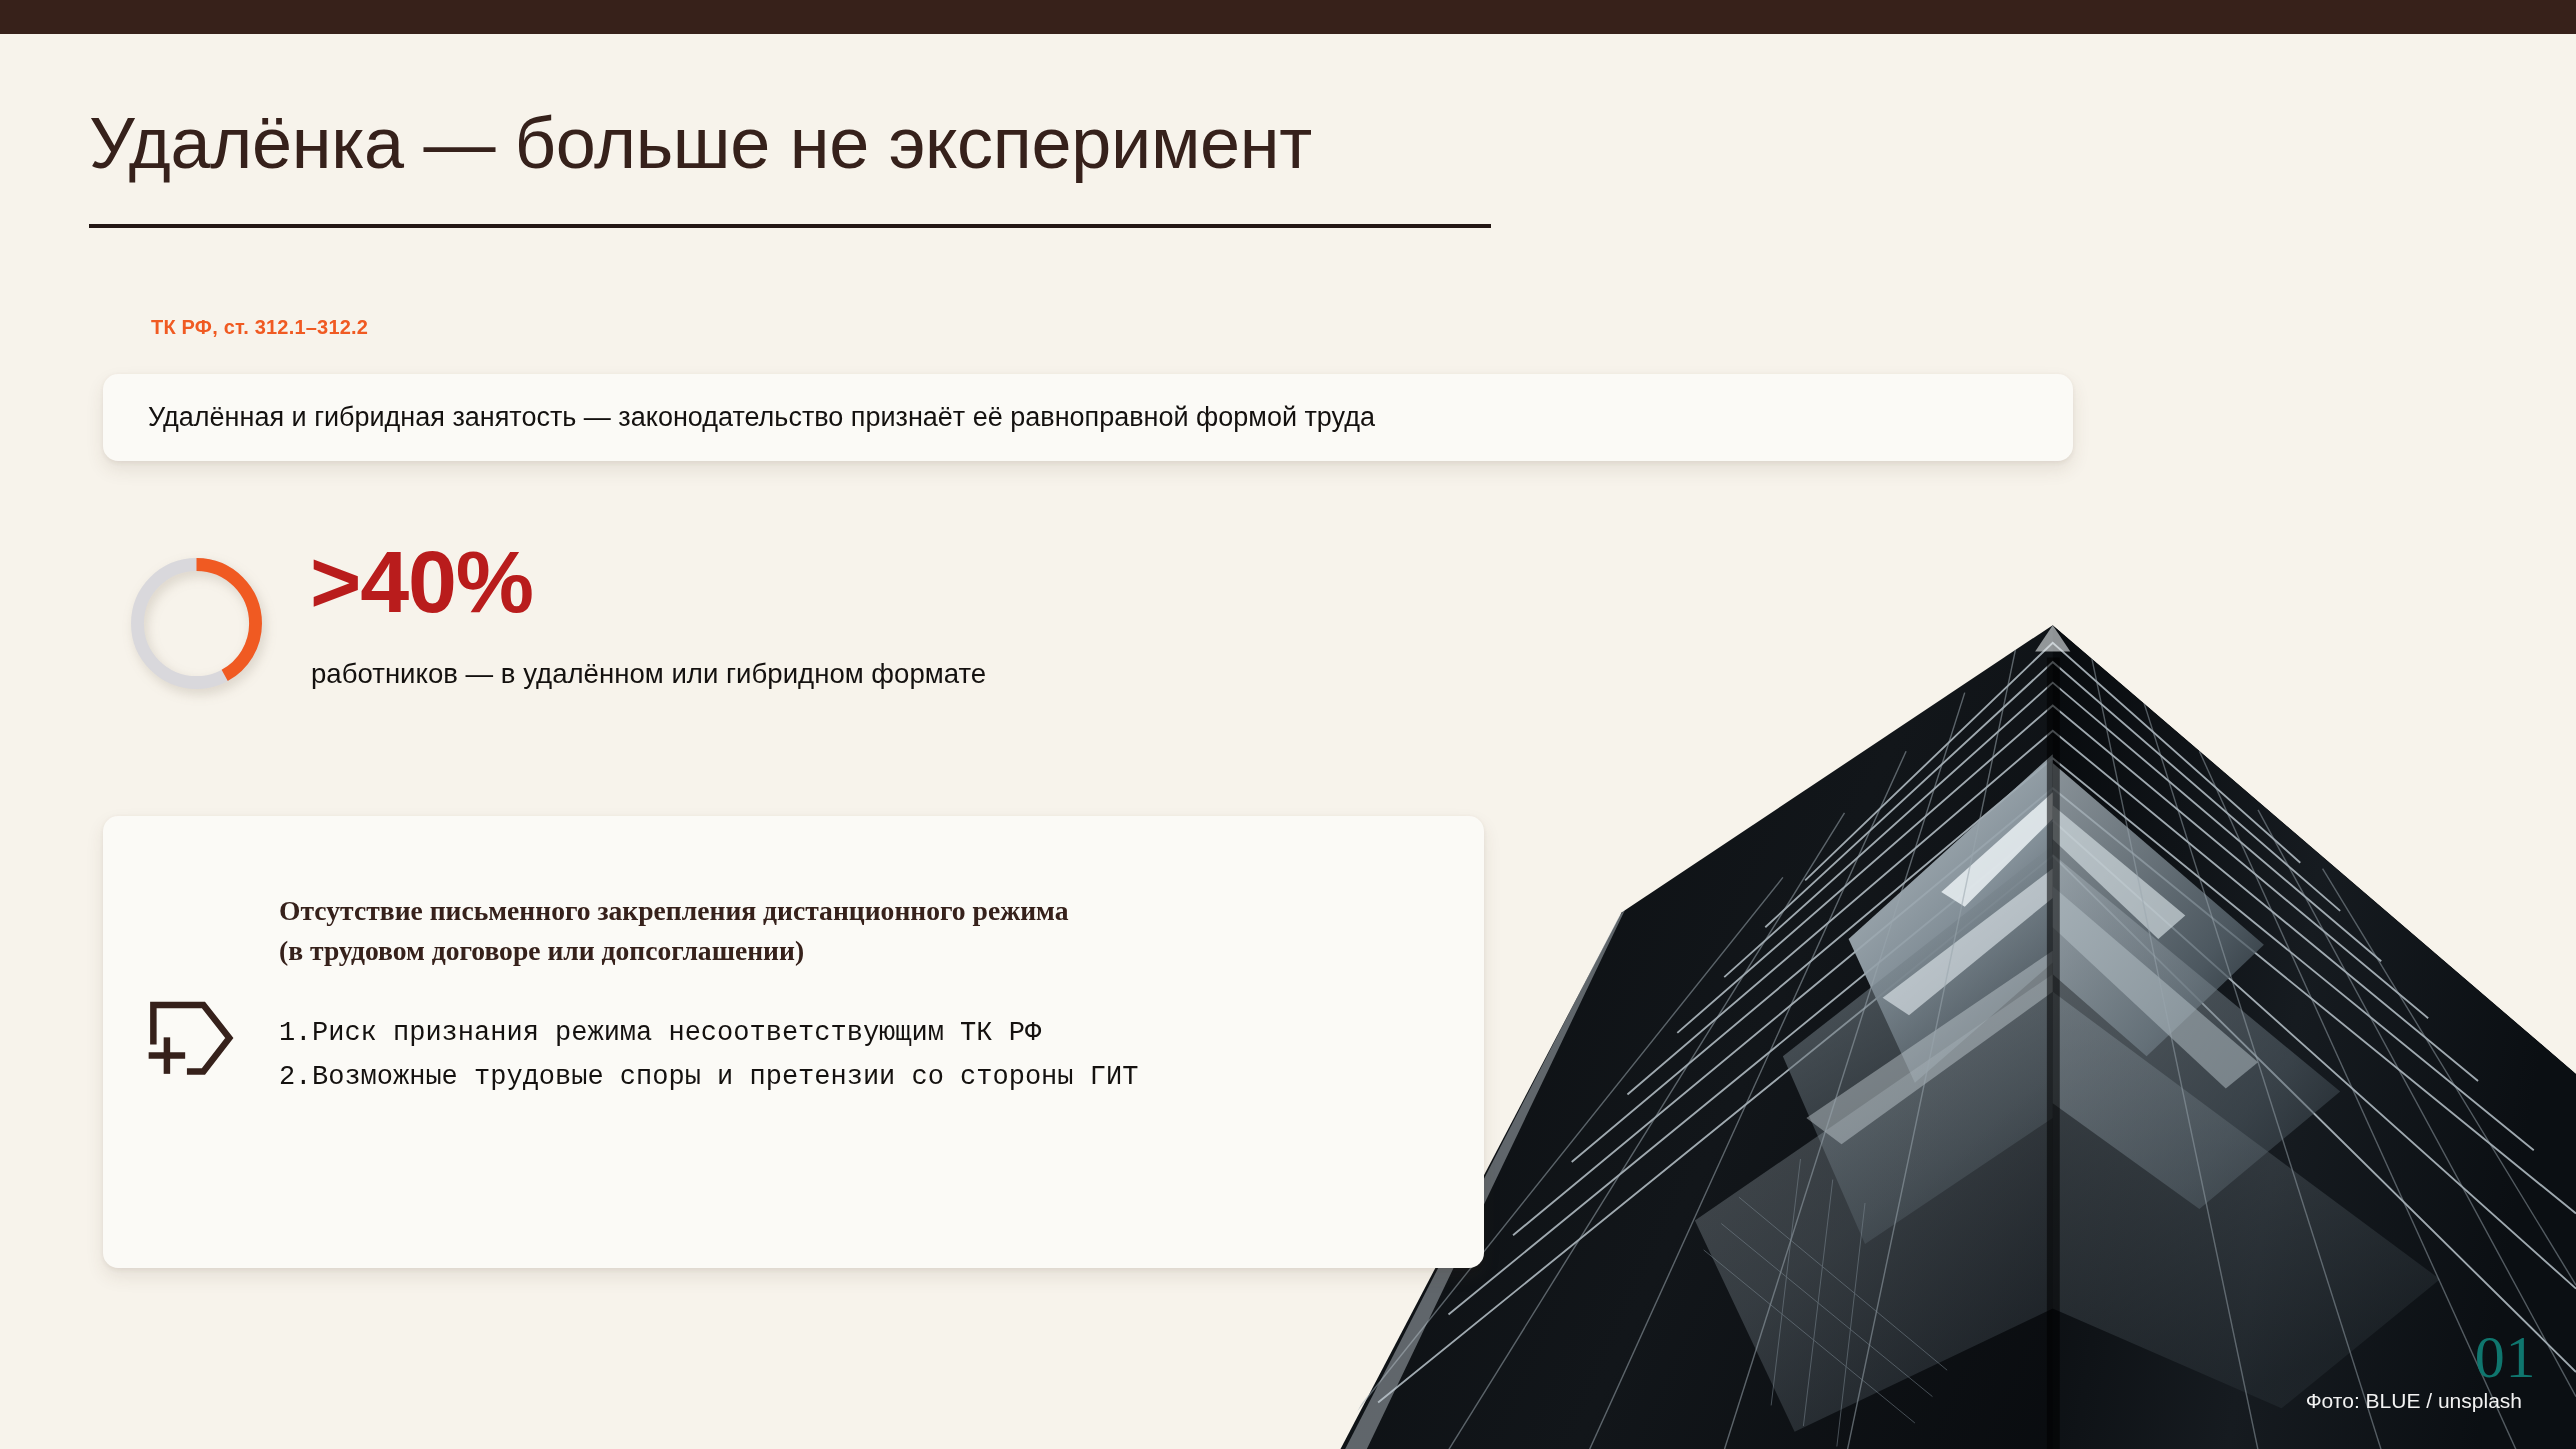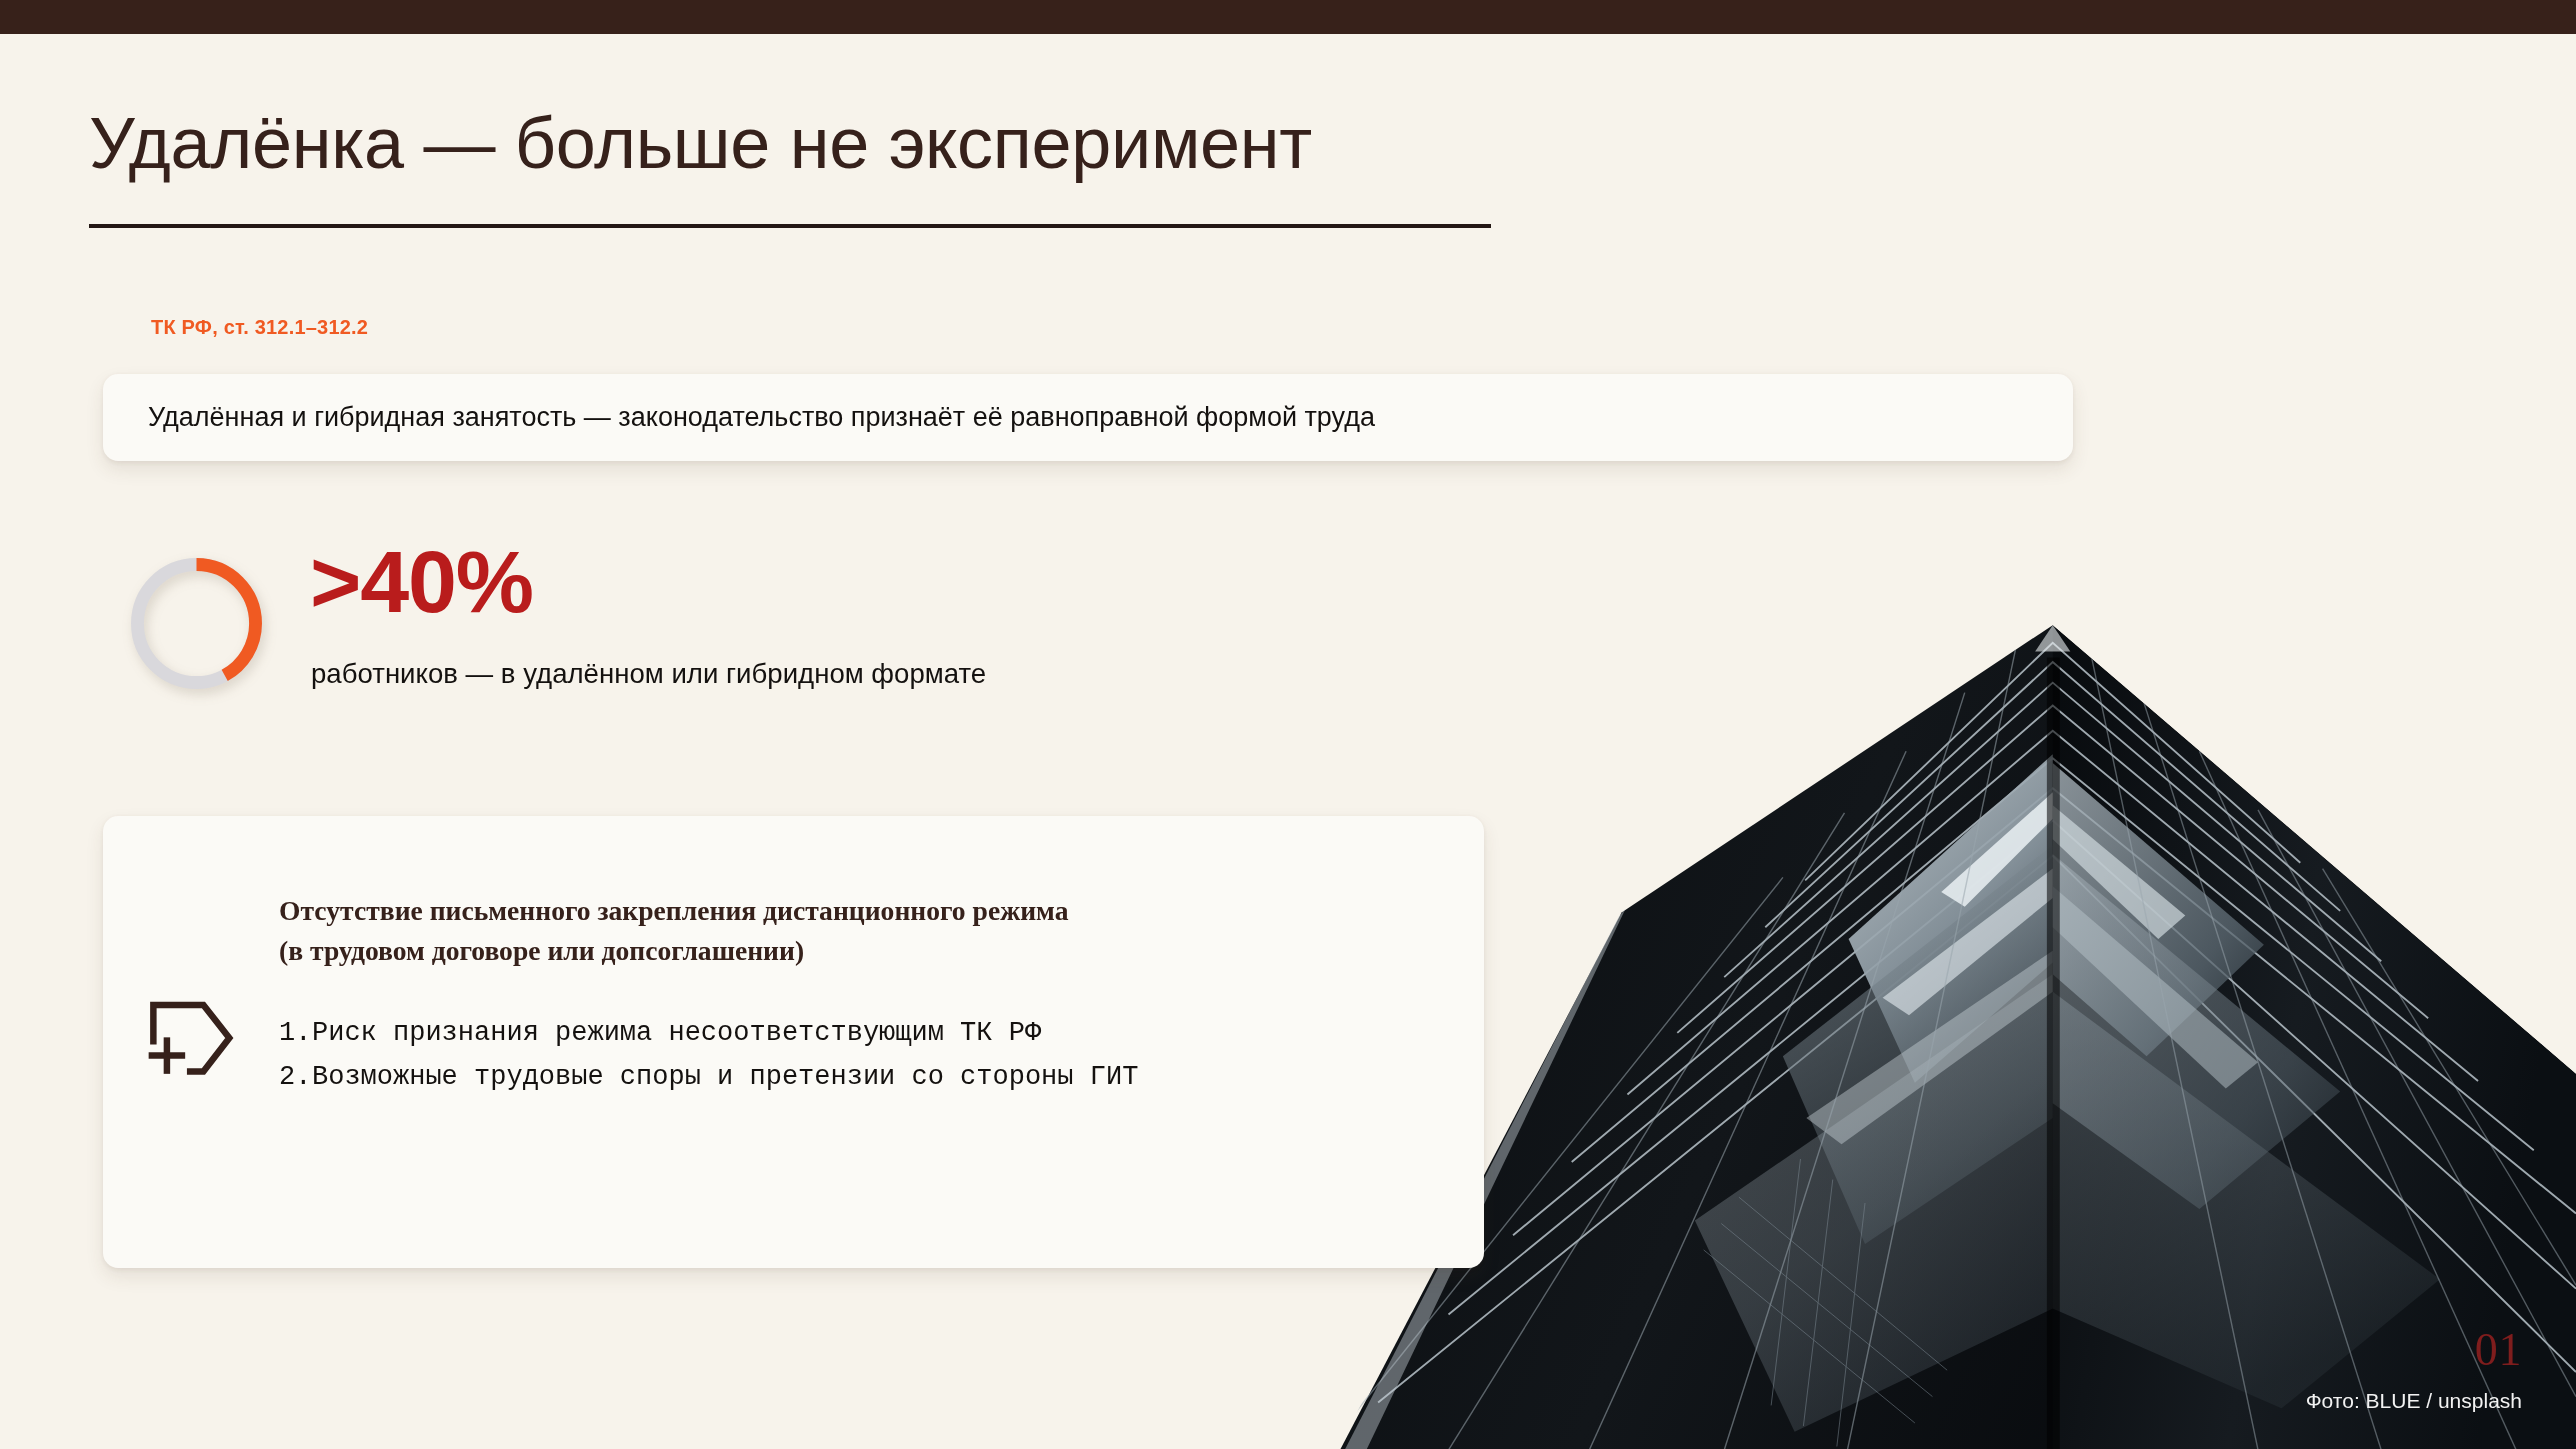--- a/index.html
+++ b/index.html
@@ -172,25 +172,25 @@
     font-size: 27px;
     color: #14110F;
     line-height: 1.62;
     white-space: nowrap;
   }
   .risk-list li .num { display: inline-block; width: 33px; }
 
   
   .page-number {
     position: absolute;
-    right: 54px;
+    right: 40px;
     top: 1327px;
     font-family: "Liberation Serif", "DejaVu Serif", serif;
-    font-size: 46px;
-    color: #7f1d1d;
+    font-size: 60px;
+    color: #0f766e;
     letter-spacing: 0.6px;
     line-height: 1;
   }
   .photo-credit {
     position: absolute;
     right: 54px;
     top: 1390px;
     font-size: 21px;
     color: #F2F2F2;
     line-height: 1;

